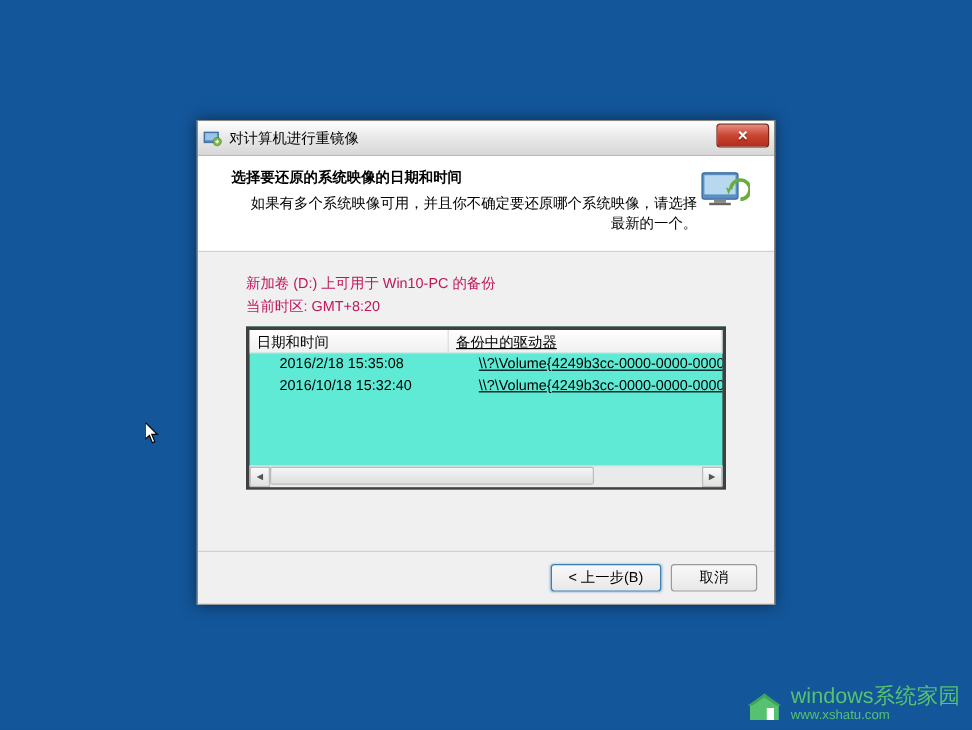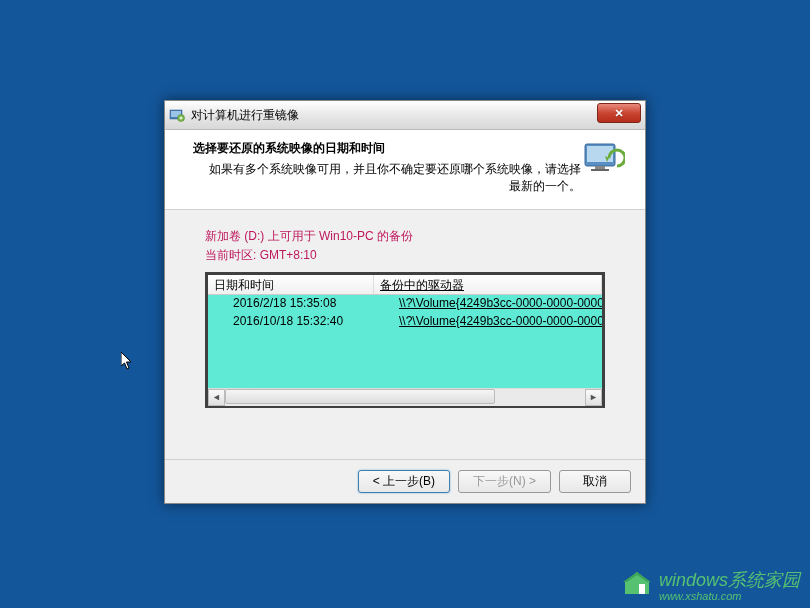--- a/index.html
+++ b/index.html
@@ -242,23 +242,22 @@
       width: 14px;
       height: 20px;
       pointer-events: none;
     }
     
     .watermark {
       position: absolute;
       right: 10px;
       bottom: 6px;
       display: flex;
-      align-items: flex-start;
+      align-items: flex-end;
       gap: 6px;
-      font-style: italic;
     }
     
     .watermark-logo {
       width: 32px;
       height: 28px;
     }
     
     .watermark-text {
       font-size: 18px;
       color: #56c271;
@@ -303,21 +302,21 @@
         <rect x="14" y="26" width="10" height="3" fill="#888"></rect>
         <rect x="10" y="29" width="18" height="2" fill="#666"></rect>
         <path d="M 28 18 A 8 8 0 1 1 36 26" fill="none" stroke="#6aad3c" stroke-width="3"></path>
         <path d="M 24 16 L 28 18 L 26 22 Z" fill="#6aad3c"></path>
       </svg>
     </span>
   </div>
 
   <div class="content-section">
     <div class="info-line">新加卷 (D:) 上可用于 Win10-PC 的备份</div>
-    <div class="info-line">当前时区: GMT+8:10</div>
+    <div class="info-line">当前时区: GMT+8:20</div>
 
     <div class="table-container">
       <div class="table-header">
         <div class="table-header-cell col1">日期和时间</div>
         <div class="table-header-cell col2">备份中的驱动器</div>
       </div>
       <div class="table-body">
         <div class="table-row">
           <div class="table-cell col1">2016/2/18 15:35:08</div>
           <div class="table-cell col2">\\?\Volume{4249b3cc-0000-0000-0000-100000000000</div>
@@ -336,21 +335,20 @@
         </div>
         <div class="hscroll-btn">
           <span>►</span>
         </div>
       </div>
     </div>
   </div>
 
   <div class="button-bar">
     <button class="btn primary">&lt; 上一步(B)</button>
-    <button class="btn disabled">下一步(N) &gt;</button>
     <button class="btn">取消</button>
   </div>
 
 </div>
 
 <div class="cursor">
   <svg viewBox="0 0 14 20">
     <path d="M 0 0 L 0 14 L 3.5 11 L 6 17 L 8 16 L 5.5 10 L 10 10 Z" fill="white" stroke="black" stroke-width="1"></path>
   </svg>
 </div>

